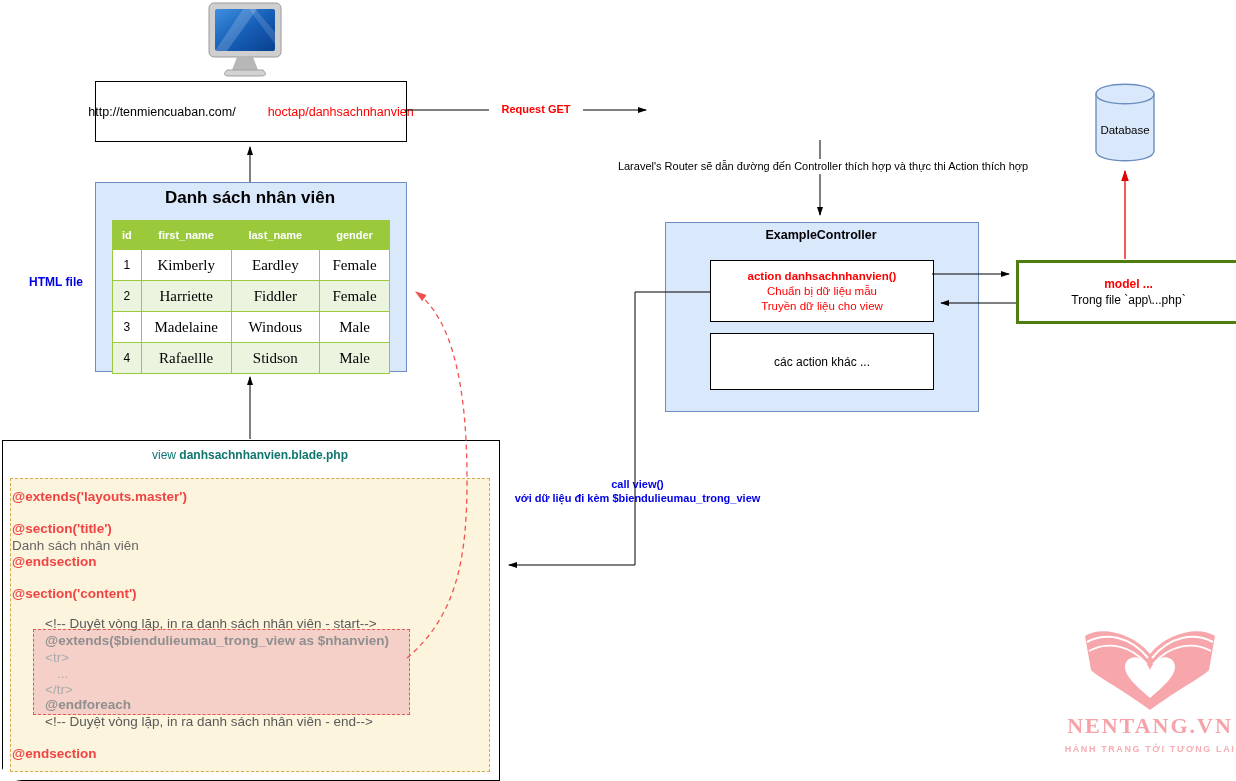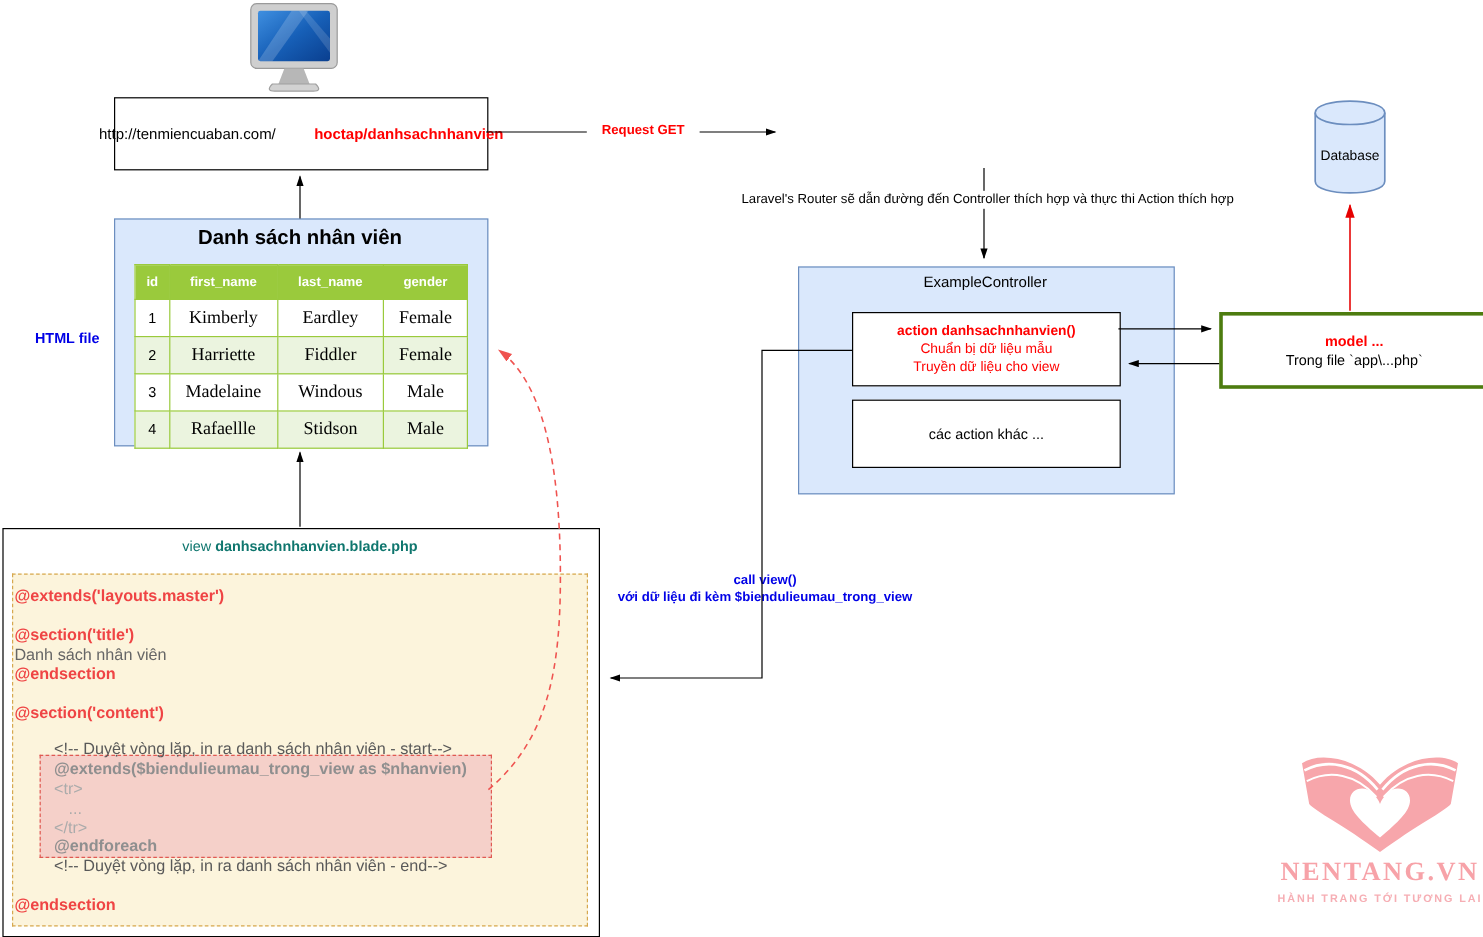--- a/index.html
+++ b/index.html
@@ -1,38 +1,38 @@
 <!DOCTYPE html>
 <html><head>
 <meta charset="utf-8">
 <style>
   html,body{margin:0;padding:0;background:#fff;}
   .canvas{position:relative;width:1236px;height:781px;background:#fff;
-          font-family:"Liberation Sans",sans-serif;overflow:hidden;color:#000;}
+          font-family:"Liberation Sans",sans-serif;overflow:hidden;color:#000;border-radius:22px;}
   .abs{position:absolute;}
   .bold{font-weight:bold;}
 
   
   #wires{position:absolute;left:0;top:0;width:1236px;height:781px;pointer-events:none;z-index:3;}
   .label-over{z-index:4;}
   .label-under{z-index:2;}
 
   
   .url-box{left:95px;top:81px;width:310px;height:59px;border:1px solid #000;background:#fff;
            display:flex;align-items:center;justify-content:center;font-size:12.5px;z-index:2;}
-  .url-red{color:#ff0000;font-weight:bold;padding-left:32px;}
+  .url-red{color:#ff0000;font-weight:normal;padding-left:32px;}
   .request-get{left:489px;top:103px;width:94px;font-size:11px;color:#ff0000;font-weight:bold;text-align:center;background:#fff;}
 
   .router-box{left:653px;top:83px;width:322px;height:57px;background:#f8cecc;border:1px solid #b85450;
               display:flex;flex-direction:column;align-items:center;justify-content:center;font-size:12px;line-height:16px;z-index:2;}
   .router-note{left:608px;top:159px;width:430px;font-size:11px;line-height:15px;text-align:center;background:#fff;}
 
   
   .controller-box{left:665px;top:222px;width:312px;height:188px;background:#dae8fc;border:1px solid #6c8ebf;z-index:2;}
-  .controller-title{left:665px;top:228px;width:312px;text-align:center;font-size:12.5px;font-weight:normal;z-index:2;}
+  .controller-title{left:665px;top:228px;width:312px;text-align:center;font-size:12.5px;font-weight:bold;z-index:2;}
   .action-box{left:710px;top:260px;width:222px;height:60px;background:#fff;border:1px solid #000;
               display:flex;flex-direction:column;align-items:center;justify-content:center;
               font-size:11.5px;line-height:15px;color:#ff0000;z-index:2;}
   .other-actions-box{left:710px;top:333px;width:222px;height:55px;background:#fff;border:1px solid #000;
               display:flex;align-items:center;justify-content:center;font-size:12px;z-index:2;}
 
   
   .model-box{left:1016px;top:260px;width:219px;height:58px;background:#fff;border:3px solid #4d7c0f;
              display:flex;flex-direction:column;align-items:center;justify-content:center;font-size:12px;line-height:16px;z-index:2;}
   .model-red{color:#ff0000;font-weight:bold;}

